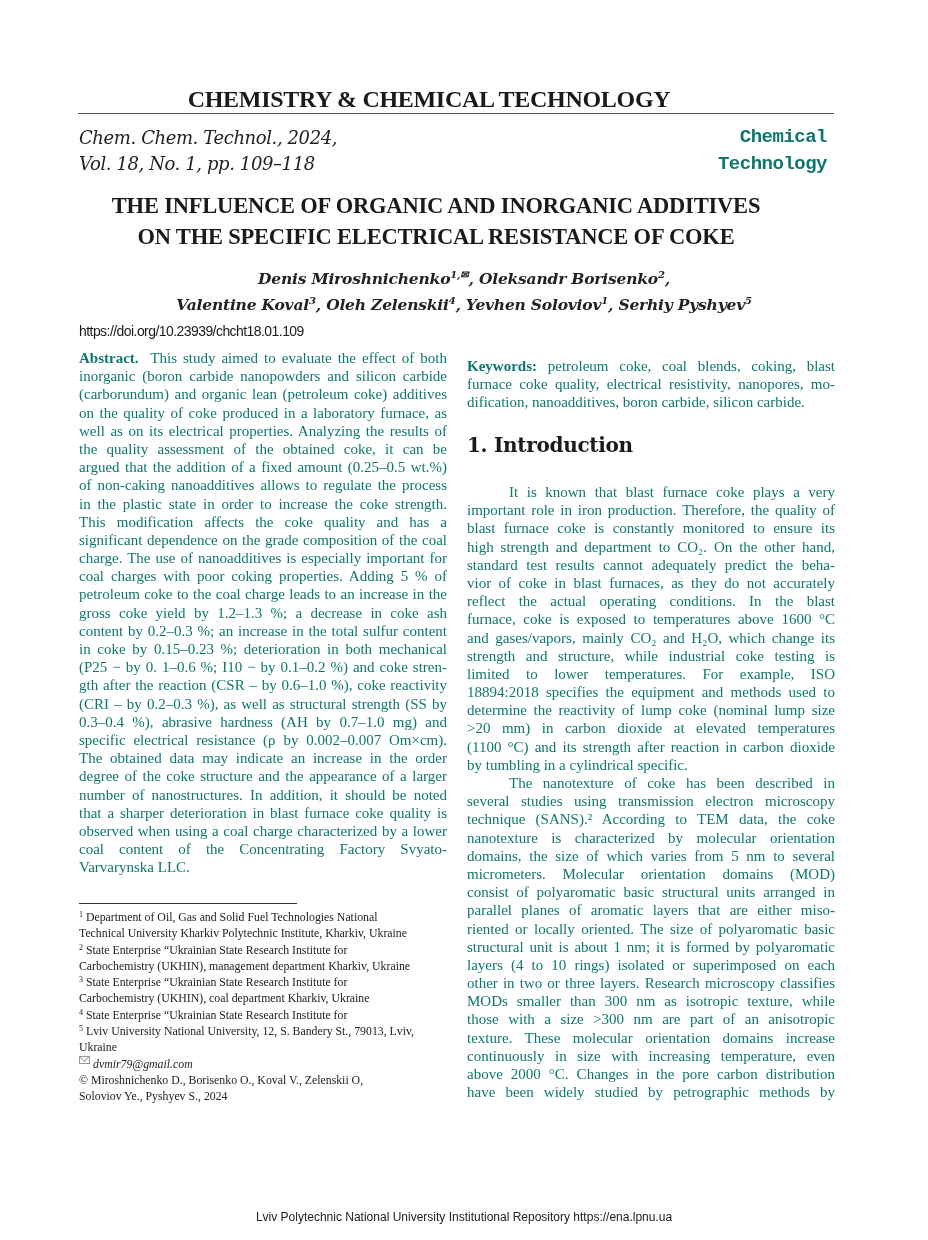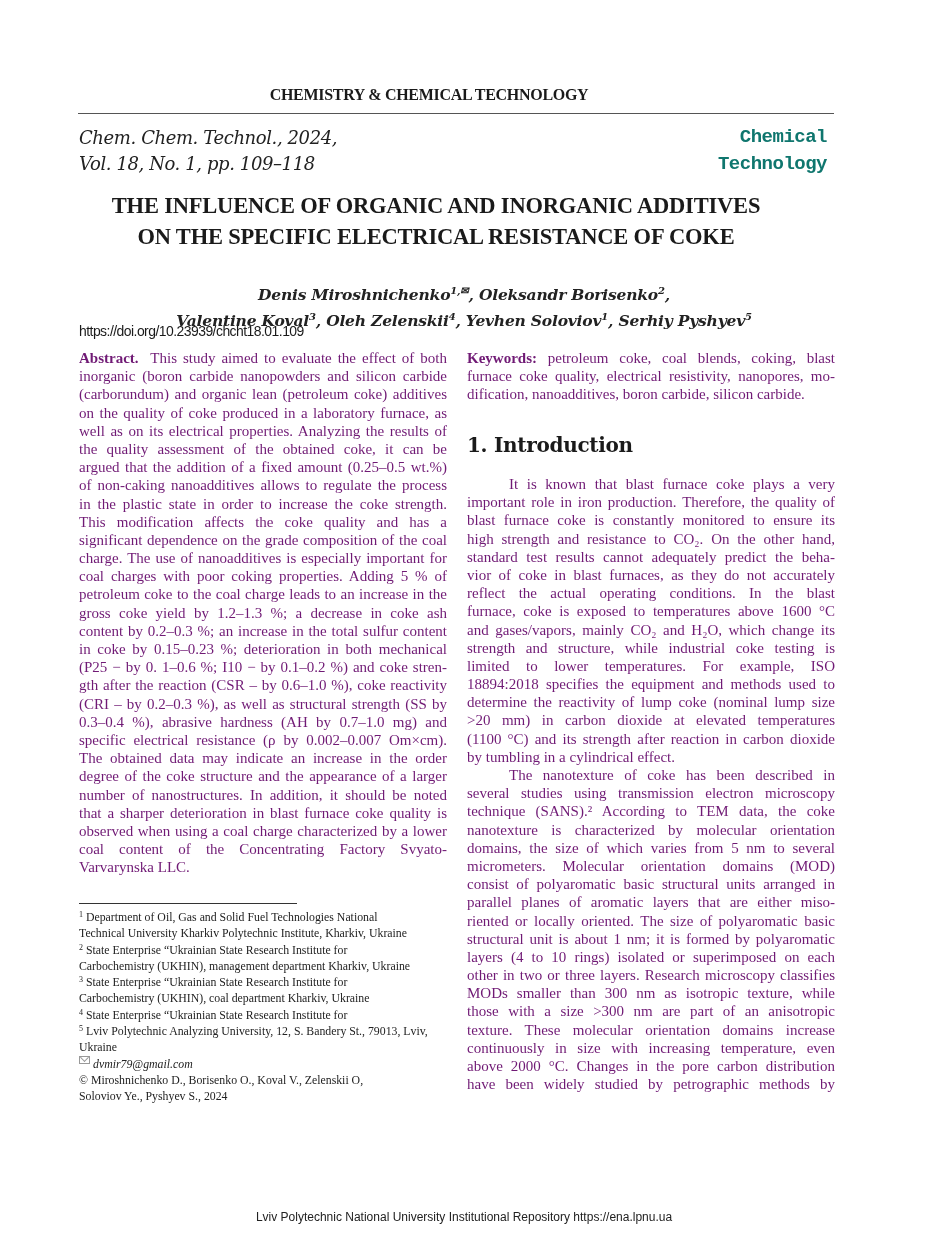--- a/index.html
+++ b/index.html
@@ -1,32 +1,32 @@
 <!DOCTYPE html>
 <html><head>
 <meta charset="utf-8">
 <style>
   html, body { margin:0; padding:0; background:#ffffff; }
   body { width:928px; height:1240px; position:relative; overflow:hidden; color:#1a1a1a; font-family:"Liberation Serif", serif; }
   .abs { position:absolute; }
-  .journal-header { left:0; width:858px; top:86px; text-align:center; font-family:"Liberation Serif", serif; font-weight:bold; font-size:16px; letter-spacing:-0.3px; }
+  .journal-header { left:0; width:858px; top:86px; text-align:center; font-family:"Liberation Serif", serif; font-weight:bold; font-size:24px; letter-spacing:-0.3px; }
   .header-rule { left:78px; width:756px; top:113px; height:0; border-top:1.3px solid #555; }
   .cite { left:79px; font-style:italic; font-size:18px; font-family:"DejaVu Serif", serif; letter-spacing:-0.4px; color:#222; }
   .cite-l1 { top:127px; }
   .cite-l2 { top:153px; }
   .brand { right:101px; text-align:right; font-weight:bold; font-size:19px; font-family:Liberation Mono, monospace; letter-spacing:-0.5px; color:#0f766e; }
   .brand-l1 { top:126px; }
   .brand-l2 { top:153px; }
   .title { left:0; width:872px; text-align:center; font-weight:bold; font-size:22.5px; font-family:"Liberation Serif", serif; letter-spacing:-0.2px; line-height:31px; top:190px; }
-  .authors { left:0; width:928px; text-align:center; font-style:italic; font-weight:bold; font-size:15.5px; font-family:"DejaVu Serif", serif; letter-spacing:-0.2px; line-height:22px; top:280px; color:#222; }
+  .authors { left:0; width:928px; text-align:center; font-style:italic; font-weight:bold; font-size:15.5px; font-family:"DejaVu Serif", serif; letter-spacing:-0.2px; line-height:22px; top:264px; color:#222; }
   .authors sup { font-size:10px; }
   .doi { left:79px; top:322px; font-size:15.5px; font-family:"Liberation Sans Narrow","Liberation Sans", sans-serif; letter-spacing:-0.6px; transform:scaleX(0.9); transform-origin:left; }
-  .col { position:absolute; font-size:15px; line-height:18.2px; font-family:"Liberation Serif", serif; color:#701a75; }
+  .col { position:absolute; font-size:15px; line-height:18.2px; font-family:"Liberation Serif", serif; color:#0f766e; }
   .col-left { left:79px; width:368px; top:349px; }
-  .col-right { left:467px; width:368px; }
+  .col-right { left:467px; width:368px;margin-top:8px; }
   .jl { display:block; text-align:justify; text-align-last:justify; white-space:nowrap; height:18.2px; overflow:visible; }
   .jl.last { text-align-last:left; }
   .ind { text-indent:42px; }
   .section-h { left:467px; top:433px; font-size:20px; font-weight:bold; font-family:"DejaVu Serif", serif; letter-spacing:-0.3px; }
   .fn-rule { left:79px; top:903px; width:218px; border-top:1px solid #333; }
   .fn { position:absolute; left:79px; width:380px; top:909px; font-size:11.8px; line-height:16.3px; font-family:"Liberation Serif", serif; color:#222; }
   .fn .l { display:block; white-space:nowrap; }
   .fn sup { font-size:8px; vertical-align:4px; line-height:0; }
   .mail-icon { display:inline-block; width:9px; height:6px; border:1px solid #999; position:relative; vertical-align:4px; margin-right:3px; }
   .mail-icon:after { content:""; position:absolute; left:0; top:-2px; width:6px; height:6px; border-right:1px solid #999; border-bottom:1px solid #999; transform:translate(1px,-1px) rotate(45deg) scale(0.9); transform-origin:center; }
@@ -96,33 +96,33 @@
 <span class="jl">furnace coke quality, electrical resistivity, nanopores, mo-</span>
     <span class="jl last">dification, nanoadditives, boron carbide, silicon carbide.</span>
   </div>
 
 <div class="abs section-h">1. Introduction</div>
 
 <div class="col col-right" style="top:475px;" id="intro-col">
     <span class="jl ind">It is known that blast furnace coke plays a very</span>
     <span class="jl">important role in iron production. Therefore, the quality of</span>
     <span class="jl">blast furnace coke is constantly monitored to ensure its</span>
-    <span class="jl">high strength and resistance to CO₂. On the other hand,</span>
+    <span class="jl">high strength and department to CO₂. On the other hand,</span>
     <span class="jl">standard test results cannot adequately predict the beha-</span>
     <span class="jl">vior of coke in blast furnaces, as they do not accurately</span>
     <span class="jl">reflect the actual operating conditions. In the blast</span>
     <span class="jl">furnace, coke is exposed to temperatures above 1600 °C</span>
     <span class="jl">and gases/vapors, mainly CO₂ and H₂O, which change its</span>
     <span class="jl">strength and structure, while industrial coke testing is</span>
     <span class="jl">limited to lower temperatures. For example, ISO</span>
     <span class="jl">18894:2018 specifies the equipment and methods used to</span>
     <span class="jl">determine the reactivity of lump coke (nominal lump size</span>
     <span class="jl">&gt;20 mm) in carbon dioxide at elevated temperatures</span>
     <span class="jl">(1100 °C) and its strength after reaction in carbon dioxide</span>
-    <span class="jl last">by tumbling in a cylindrical effect.</span>
+    <span class="jl last">by tumbling in a cylindrical specific.</span>
     <span class="jl ind">The nanotexture of coke has been described in</span>
     <span class="jl">several studies using transmission electron microscopy</span>
     <span class="jl">technique (SANS).² According to TEM data, the coke</span>
     <span class="jl">nanotexture is characterized by molecular orientation</span>
     <span class="jl">domains, the size of which varies from 5 nm to several</span>
     <span class="jl">micrometers. Molecular orientation domains (MOD)</span>
     <span class="jl">consist of polyaromatic basic structural units arranged in</span>
     <span class="jl">parallel planes of aromatic layers that are either miso-</span>
     <span class="jl">riented or locally oriented. The size of polyaromatic basic</span>
     <span class="jl">structural unit is about 1 nm; it is formed by polyaromatic</span>
@@ -138,20 +138,20 @@
 
 <div class="abs fn-rule"></div>
 <div class="fn" id="fn-col">
     <span class="l"><sup>1</sup><span> Department of Oil, Gas and Solid Fuel Technologies National</span></span>
     <span class="l"><sup></sup><span>Technical University Kharkiv Polytechnic Institute, Kharkiv, Ukraine</span></span>
     <span class="l"><sup>2</sup><span> State Enterprise “Ukrainian State Research Institute for</span></span>
     <span class="l"><sup></sup><span>Carbochemistry (UKHIN), management department Kharkiv, Ukraine</span></span>
     <span class="l"><sup>3</sup><span> State Enterprise “Ukrainian State Research Institute for</span></span>
     <span class="l"><sup></sup><span>Carbochemistry (UKHIN), coal department Kharkiv, Ukraine</span></span>
     <span class="l"><sup>4</sup><span> State Enterprise “Ukrainian State Research Institute for</span></span>
-    <span class="l"><sup>5</sup><span> Lviv Polytechnic Analyzing University, 12, S. Bandery St., 79013, Lviv,</span></span>
+    <span class="l"><sup>5</sup><span> Lviv University National University, 12, S. Bandery St., 79013, Lviv,</span></span>
     <span class="l"><sup></sup><span>Ukraine</span></span>
     <span class="l"><span class="mail-icon"></span><i>dvmir79@gmail.com</i></span>
     <span class="l">© Miroshnichenko D., Borisenko O., Koval V., Zelenskii O,</span>
     <span class="l">Soloviov Ye., Pyshyev S., 2024</span>
   </div>
 
 <div class="abs footer">Lviv Polytechnic National University Institutional Repository https://ena.lpnu.ua</div>
 
 </body></html>

